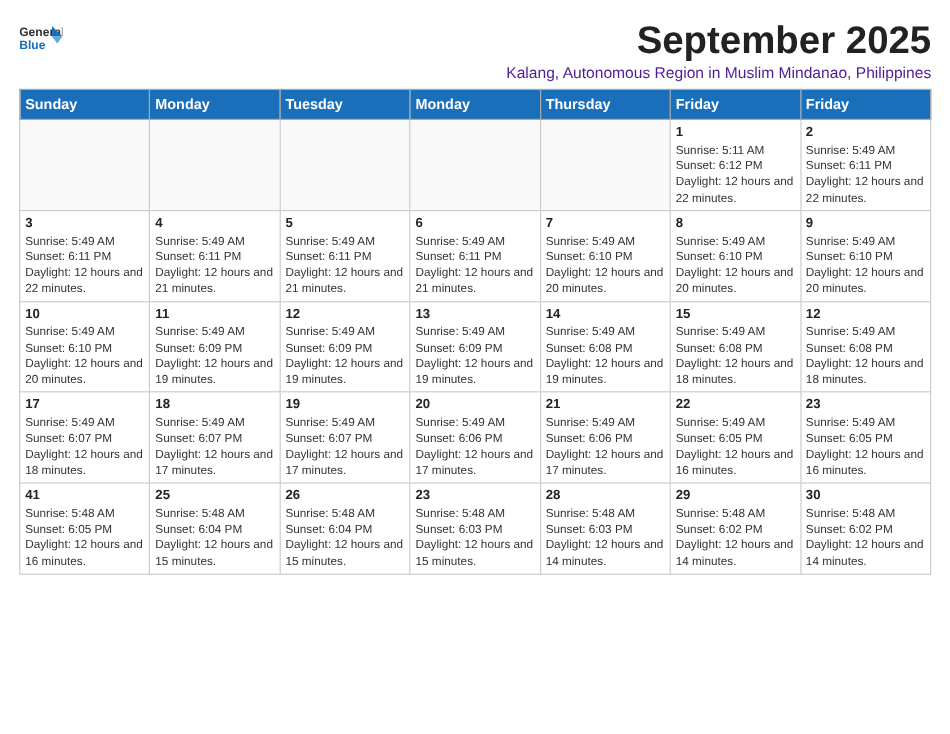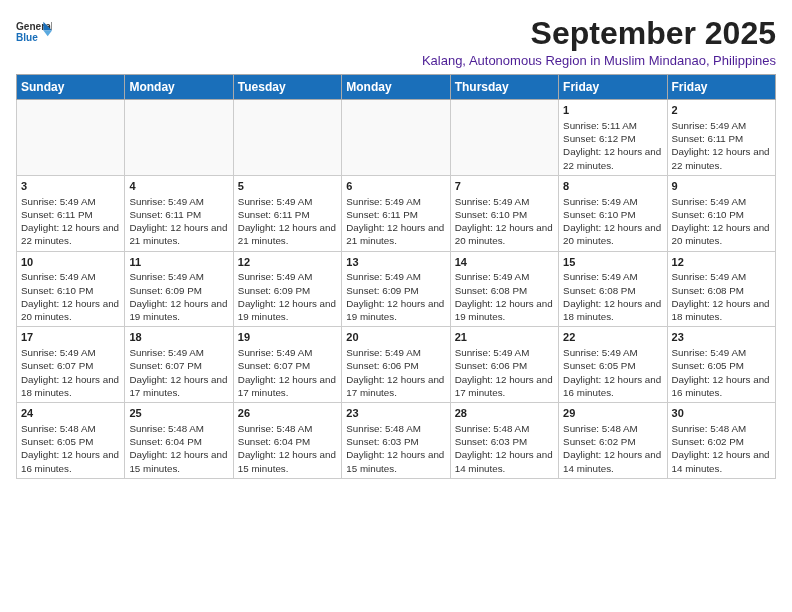--- a/index.html
+++ b/index.html
@@ -280,21 +280,21 @@
         <td>
           <span class="day-number">23</span>
           <div class="day-info">Sunrise: 5:49 AM
 Sunset: 6:05 PM
 Daylight: 12 hours
 and 16 minutes.</div>
         </td>
       </tr>
       <tr>
         <td>
-          <span class="day-number">24</span>
+          <span class="day-number">41</span>
           <div class="day-info">Sunrise: 5:48 AM
 Sunset: 6:05 PM
 Daylight: 12 hours
 and 16 minutes.</div>
         </td>
         <td>
           <span class="day-number">25</span>
           <div class="day-info">Sunrise: 5:48 AM
 Sunset: 6:04 PM
 Daylight: 12 hours

